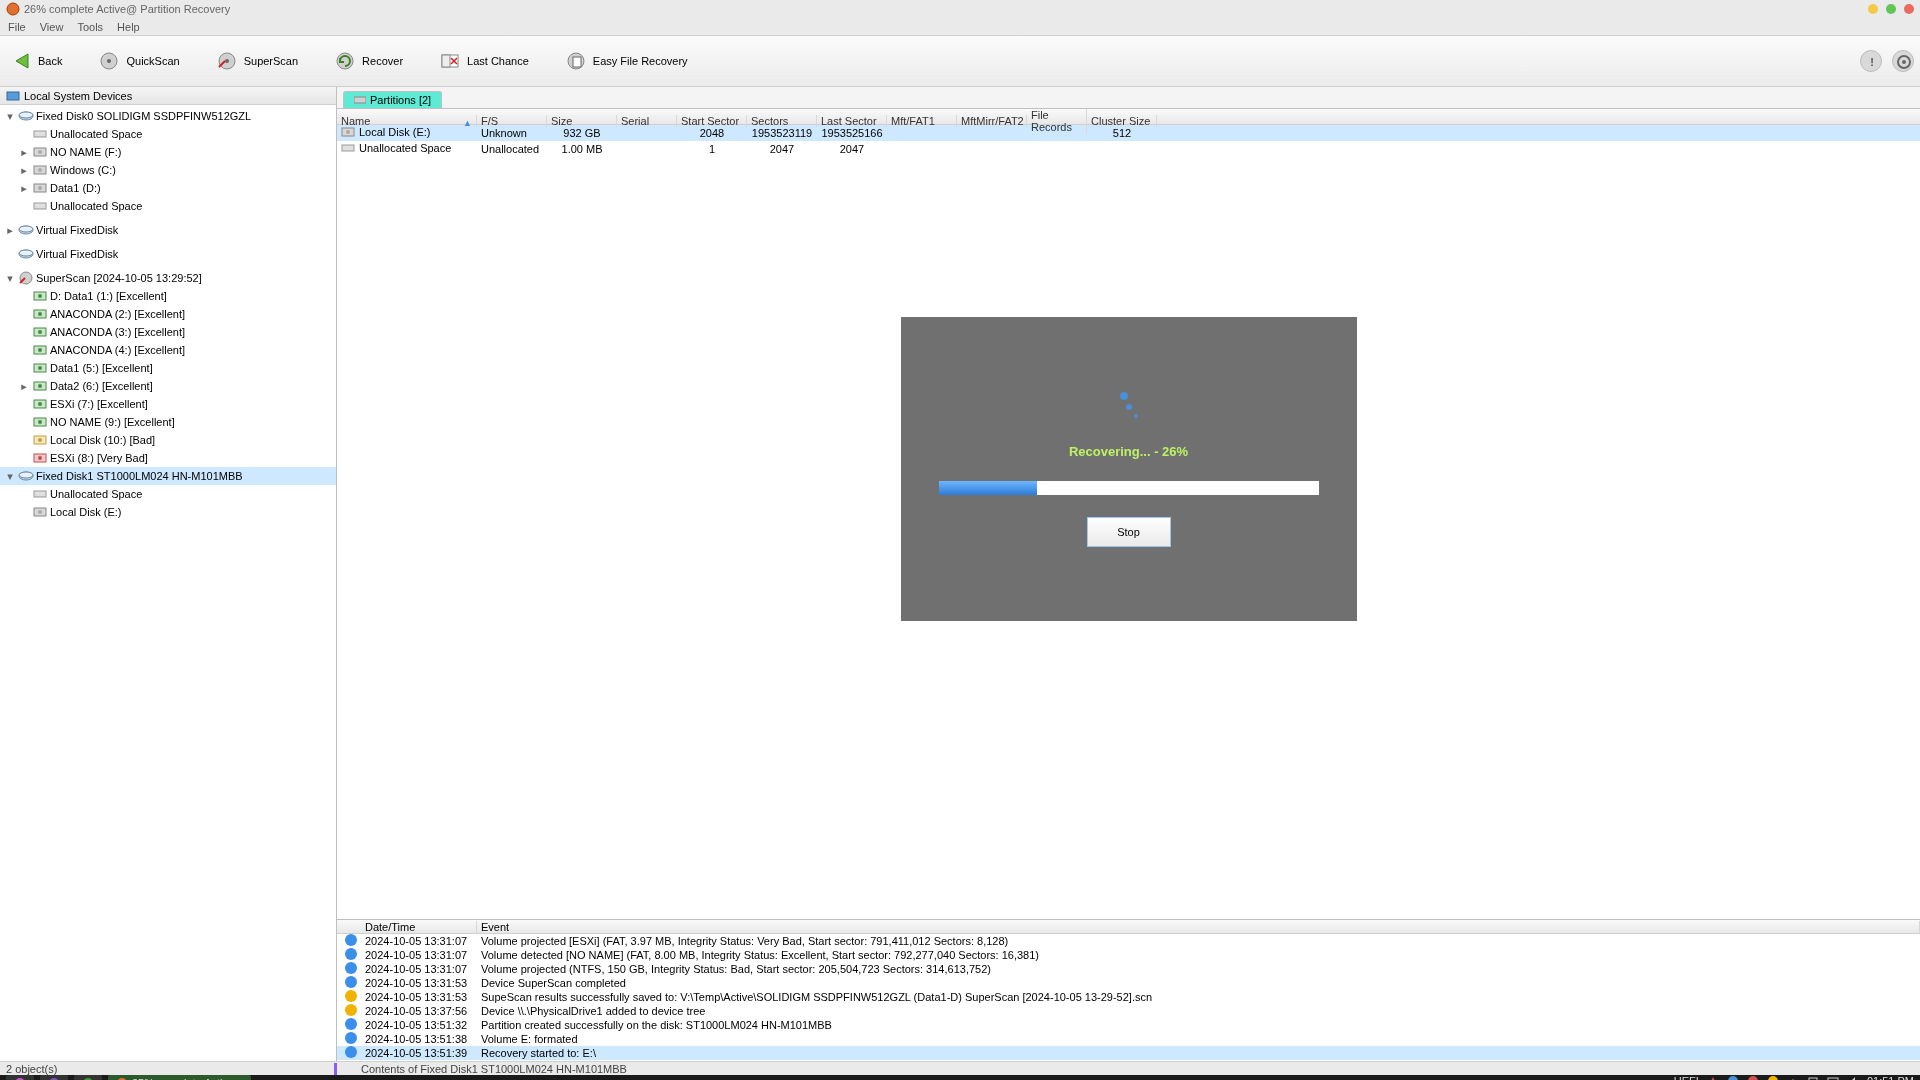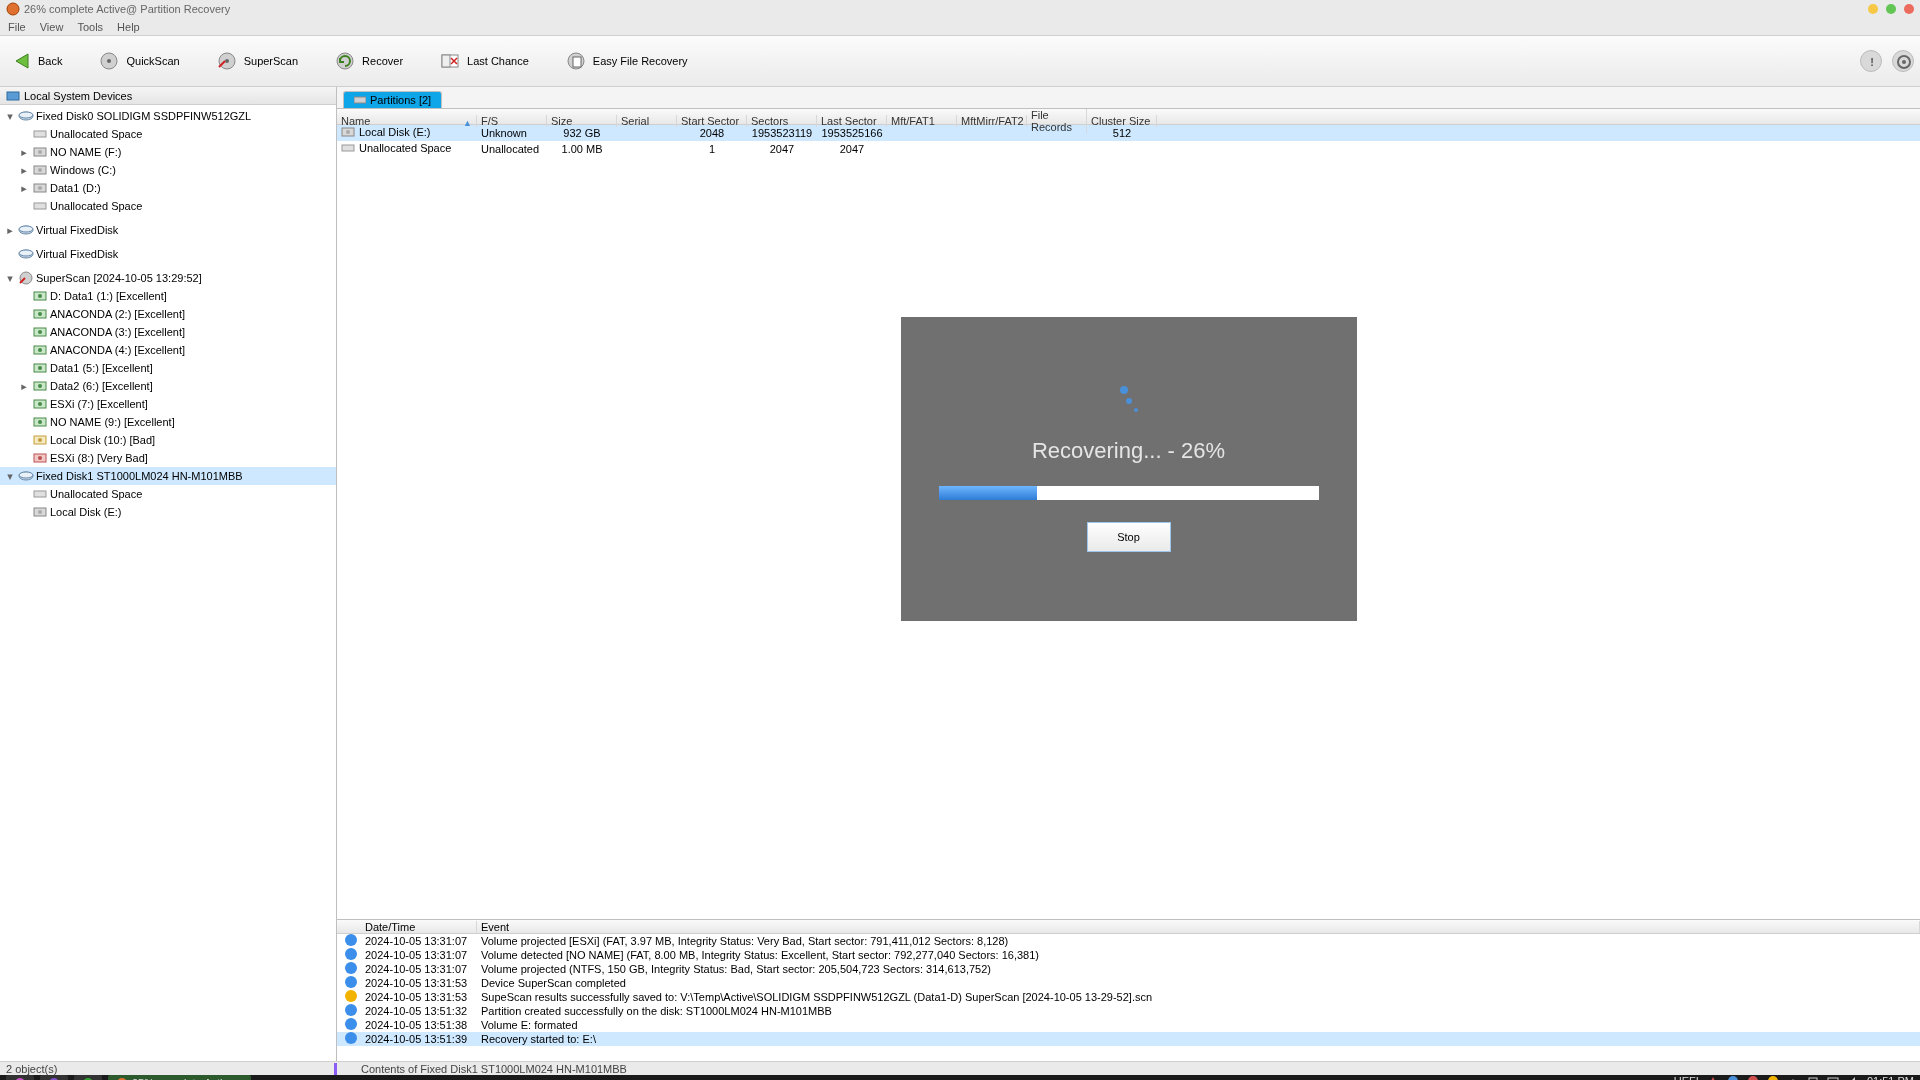--- a/index.html
+++ b/index.html
@@ -20,33 +20,33 @@
 .left-pane{width:337px;border-right:1px solid #bfbfbf;background:#fff;display:flex;flex-direction:column;}
 .left-head{height:18px;background:linear-gradient(#f5f5f5,#e5e5e5);border-bottom:1px solid #cfcfcf;display:flex;align-items:center;padding:0 6px;gap:4px;}
 .tree{flex:1;overflow:auto;padding:2px 0;}
 .tree-row{display:flex;align-items:center;height:18px;padding-left:4px;white-space:nowrap;cursor:default;}
 .tree-row .twisty{width:12px;text-align:center;color:#666;}
 .tree-row .ticon{width:16px;height:16px;margin:0 2px;display:inline-flex;align-items:center;justify-content:center;}
 .tree-row.sel{background:#cde8ff;}
 .tree-row.ind1{padding-left:18px;}
 .right-pane{flex:1;display:flex;flex-direction:column;background:#fff;position:relative;}
 .tabstrip{height:22px;display:flex;align-items:flex-end;padding-left:6px;border-bottom:1px solid #c0c0c0;background:#f4f4f4;}
-.tab{border:1px solid #c0c0c0;border-bottom:none;background:#0ea5e9;padding:2px 10px;border-radius:3px 3px 0 0;display:flex;align-items:center;gap:4px;}
+.tab{border:1px solid #c0c0c0;border-bottom:none;background:#5eead4;padding:2px 10px;border-radius:3px 3px 0 0;display:flex;align-items:center;gap:4px;}
 .grid-head,.grid-row{display:grid;grid-template-columns:140px 70px 70px 60px 70px 70px 70px 70px 70px 60px 70px;align-items:center;height:16px;}
 .grid-head{background:linear-gradient(#fafafa,#e8e8e8);border-bottom:1px solid #cfcfcf;}
 .grid-head > div{border-right:1px solid #d8d8d8;padding:0 4px;color:#333;position:relative;}
 .grid-row > div{padding:0 4px;white-space:nowrap;overflow:hidden;}
 .grid-row.sel{background:#cde8ff;}
 .num{text-align:center;}
 .sort-ind{position:absolute;right:4px;top:3px;color:#4a90d9;font-size:9px;}
 .recover-dlg{position:absolute;left:50%;top:230px;transform:translateX(-50%);width:456px;height:304px;background:#707070;display:flex;flex-direction:column;align-items:center;justify-content:center;gap:22px;}
 .spinner{width:30px;height:30px;position:relative;}
 .spinner span{position:absolute;border-radius:50%;background:#4a90d9;}
 .sp1{width:8px;height:8px;left:6px;top:0;} .sp2{width:6px;height:6px;left:12px;top:12px;} .sp3{width:4px;height:4px;left:20px;top:22px;}
-.rec-text{color:#e5e5e5;font-size:22px;font-weight:400;}
+.rec-text{color:#bef264;font-size:13px;font-weight:700;}
 .progress{width:380px;height:14px;background:#fff;}
 .progress-bar{height:100%;background:linear-gradient(#6fb6ff,#2e7cd6);}
 .stop-btn{width:84px;height:30px;background:linear-gradient(#fefefe,#eaeaea);border:1px solid #9ec6ec;cursor:pointer;}
 .log-pane{height:142px;border-top:1px solid #bfbfbf;background:#fff;overflow:auto;}
 .log-head,.log-row{display:grid;grid-template-columns:24px 116px 1fr;height:14px;align-items:center;}
 .log-head{background:linear-gradient(#fafafa,#e8e8e8);border-bottom:1px solid #cfcfcf;}
 .log-head > div{border-right:1px solid #d8d8d8;padding:0 4px;}
 .log-row > div{padding:0 4px;white-space:nowrap;}
 .log-row.sel{background:#cde8ff;}
 .log-icon{width:12px;height:12px;border-radius:50%;display:inline-block;margin-left:4px;}
@@ -490,20 +490,25 @@
             <div><span class="log-icon li-info"></span></div>
             <div>2024-10-05 13:31:53</div>
             <div>Device SuperScan completed</div>
           </div>
           <div class="log-row">
             <div><span class="log-icon li-warn"></span></div>
             <div>2024-10-05 13:31:53</div>
             <div>SupeScan results successfully saved to: V:\Temp\Active\SOLIDIGM SSDPFINW512GZL (Data1-D) SuperScan [2024-10-05 13-29-52].scn</div>
           </div>
           <div class="log-row">
+            <div><span class="log-icon li-warn"></span></div>
+            <div>2024-10-05 13:37:56</div>
+            <div>Device \\.\PhysicalDrive1 added to device tree</div>
+          </div>
+          <div class="log-row">
             <div><span class="log-icon li-info"></span></div>
             <div>2024-10-05 13:51:32</div>
             <div>Partition created successfully on the disk: ST1000LM024 HN-M101MBB</div>
           </div>
           <div class="log-row">
             <div><span class="log-icon li-info"></span></div>
             <div>2024-10-05 13:51:38</div>
             <div>Volume E: formated</div>
           </div>
           <div class="log-row sel">

